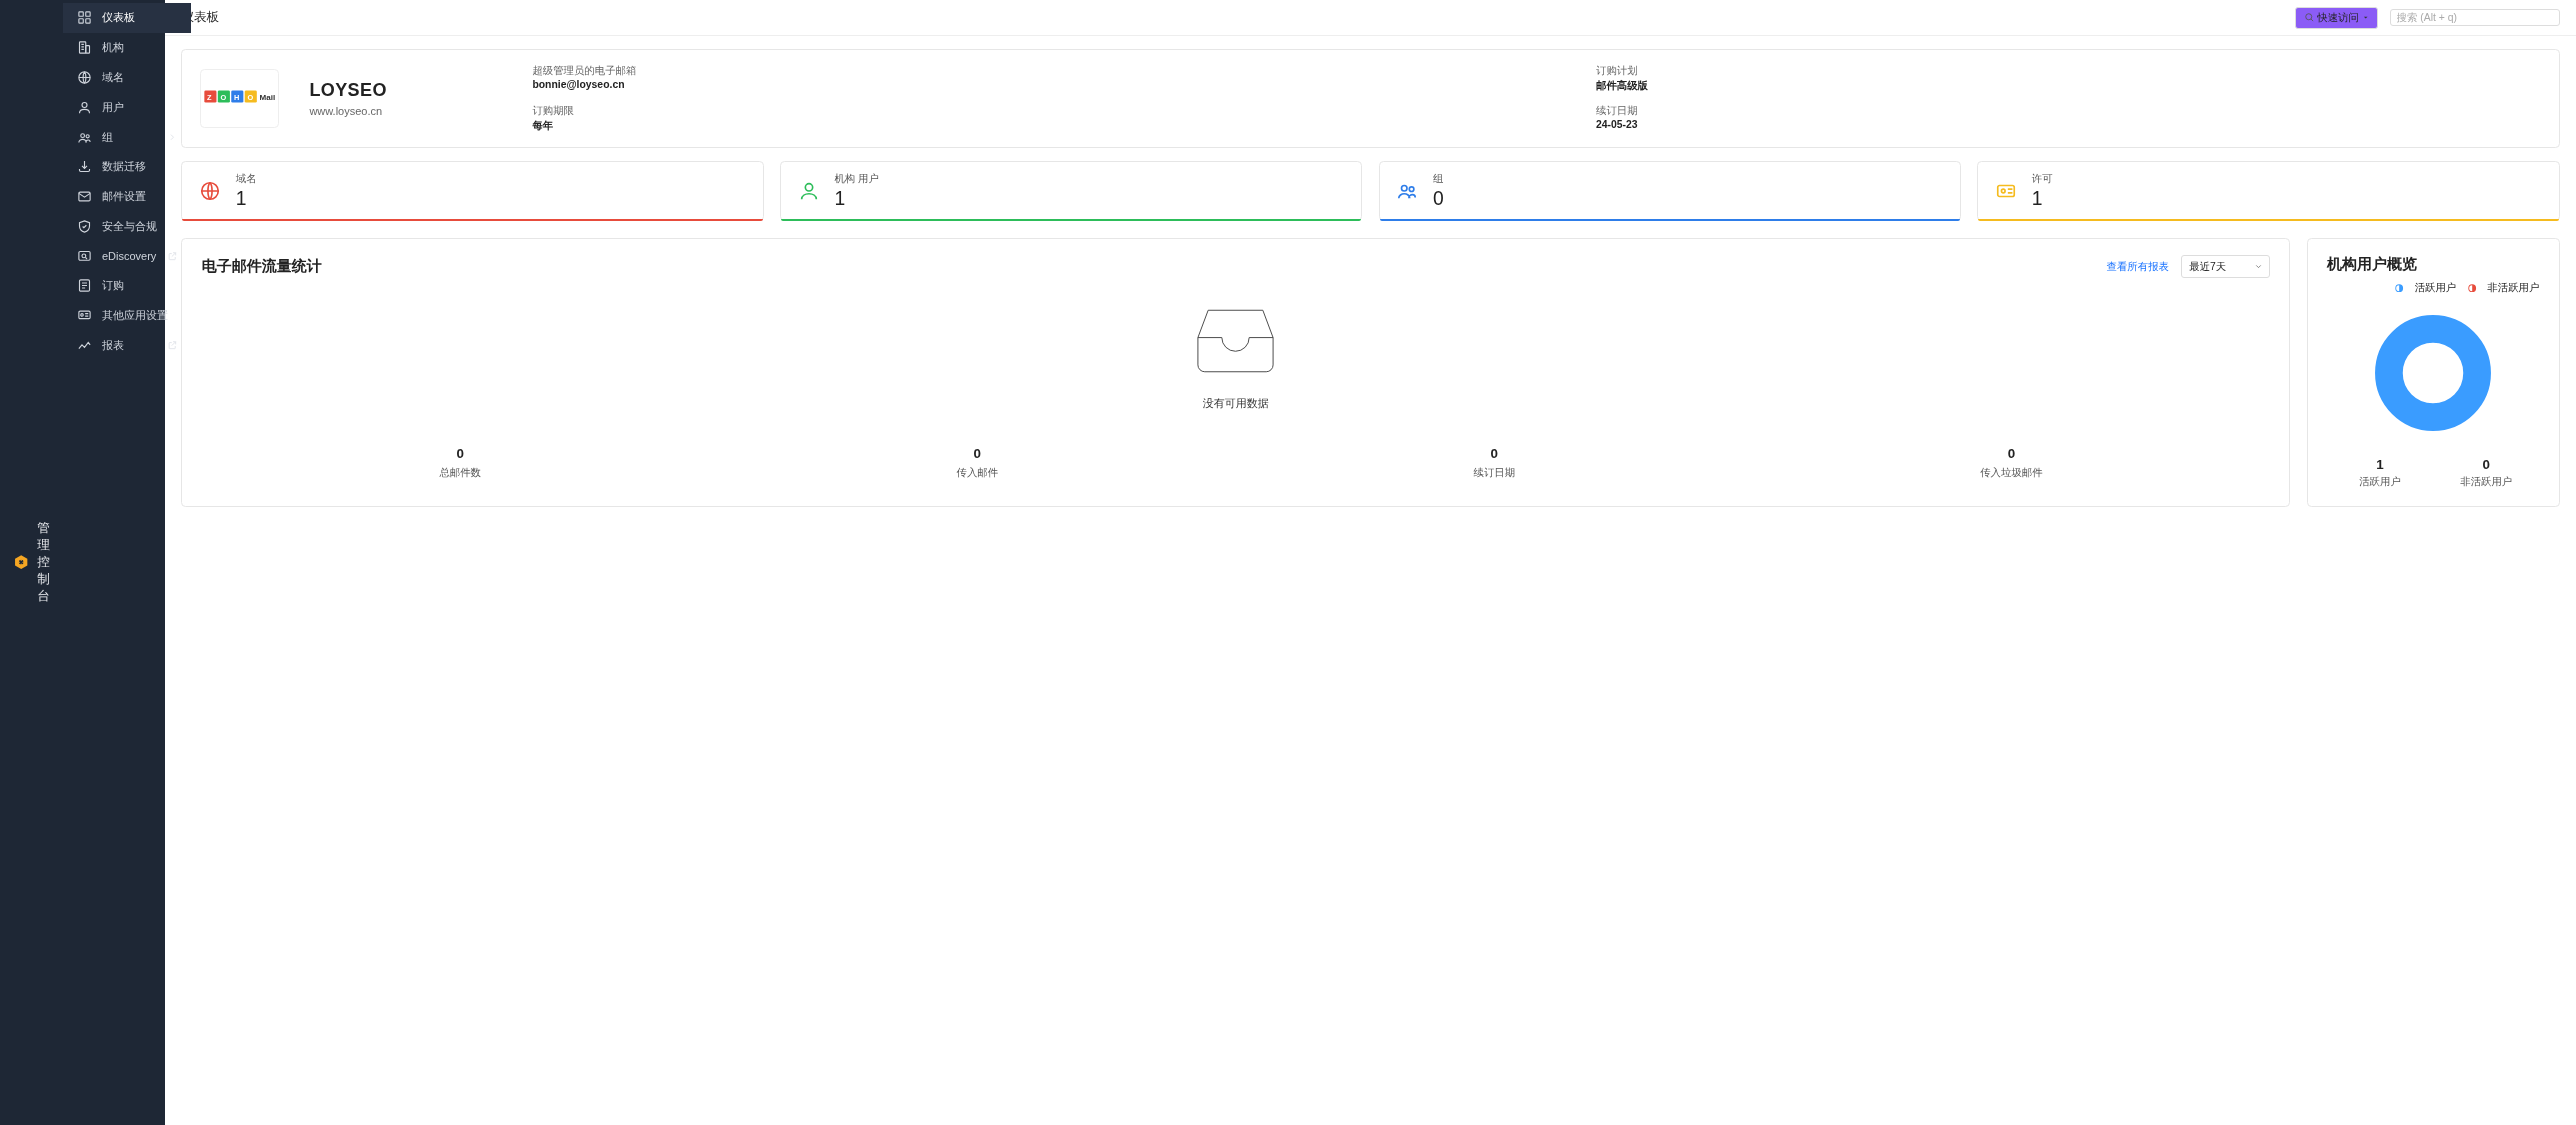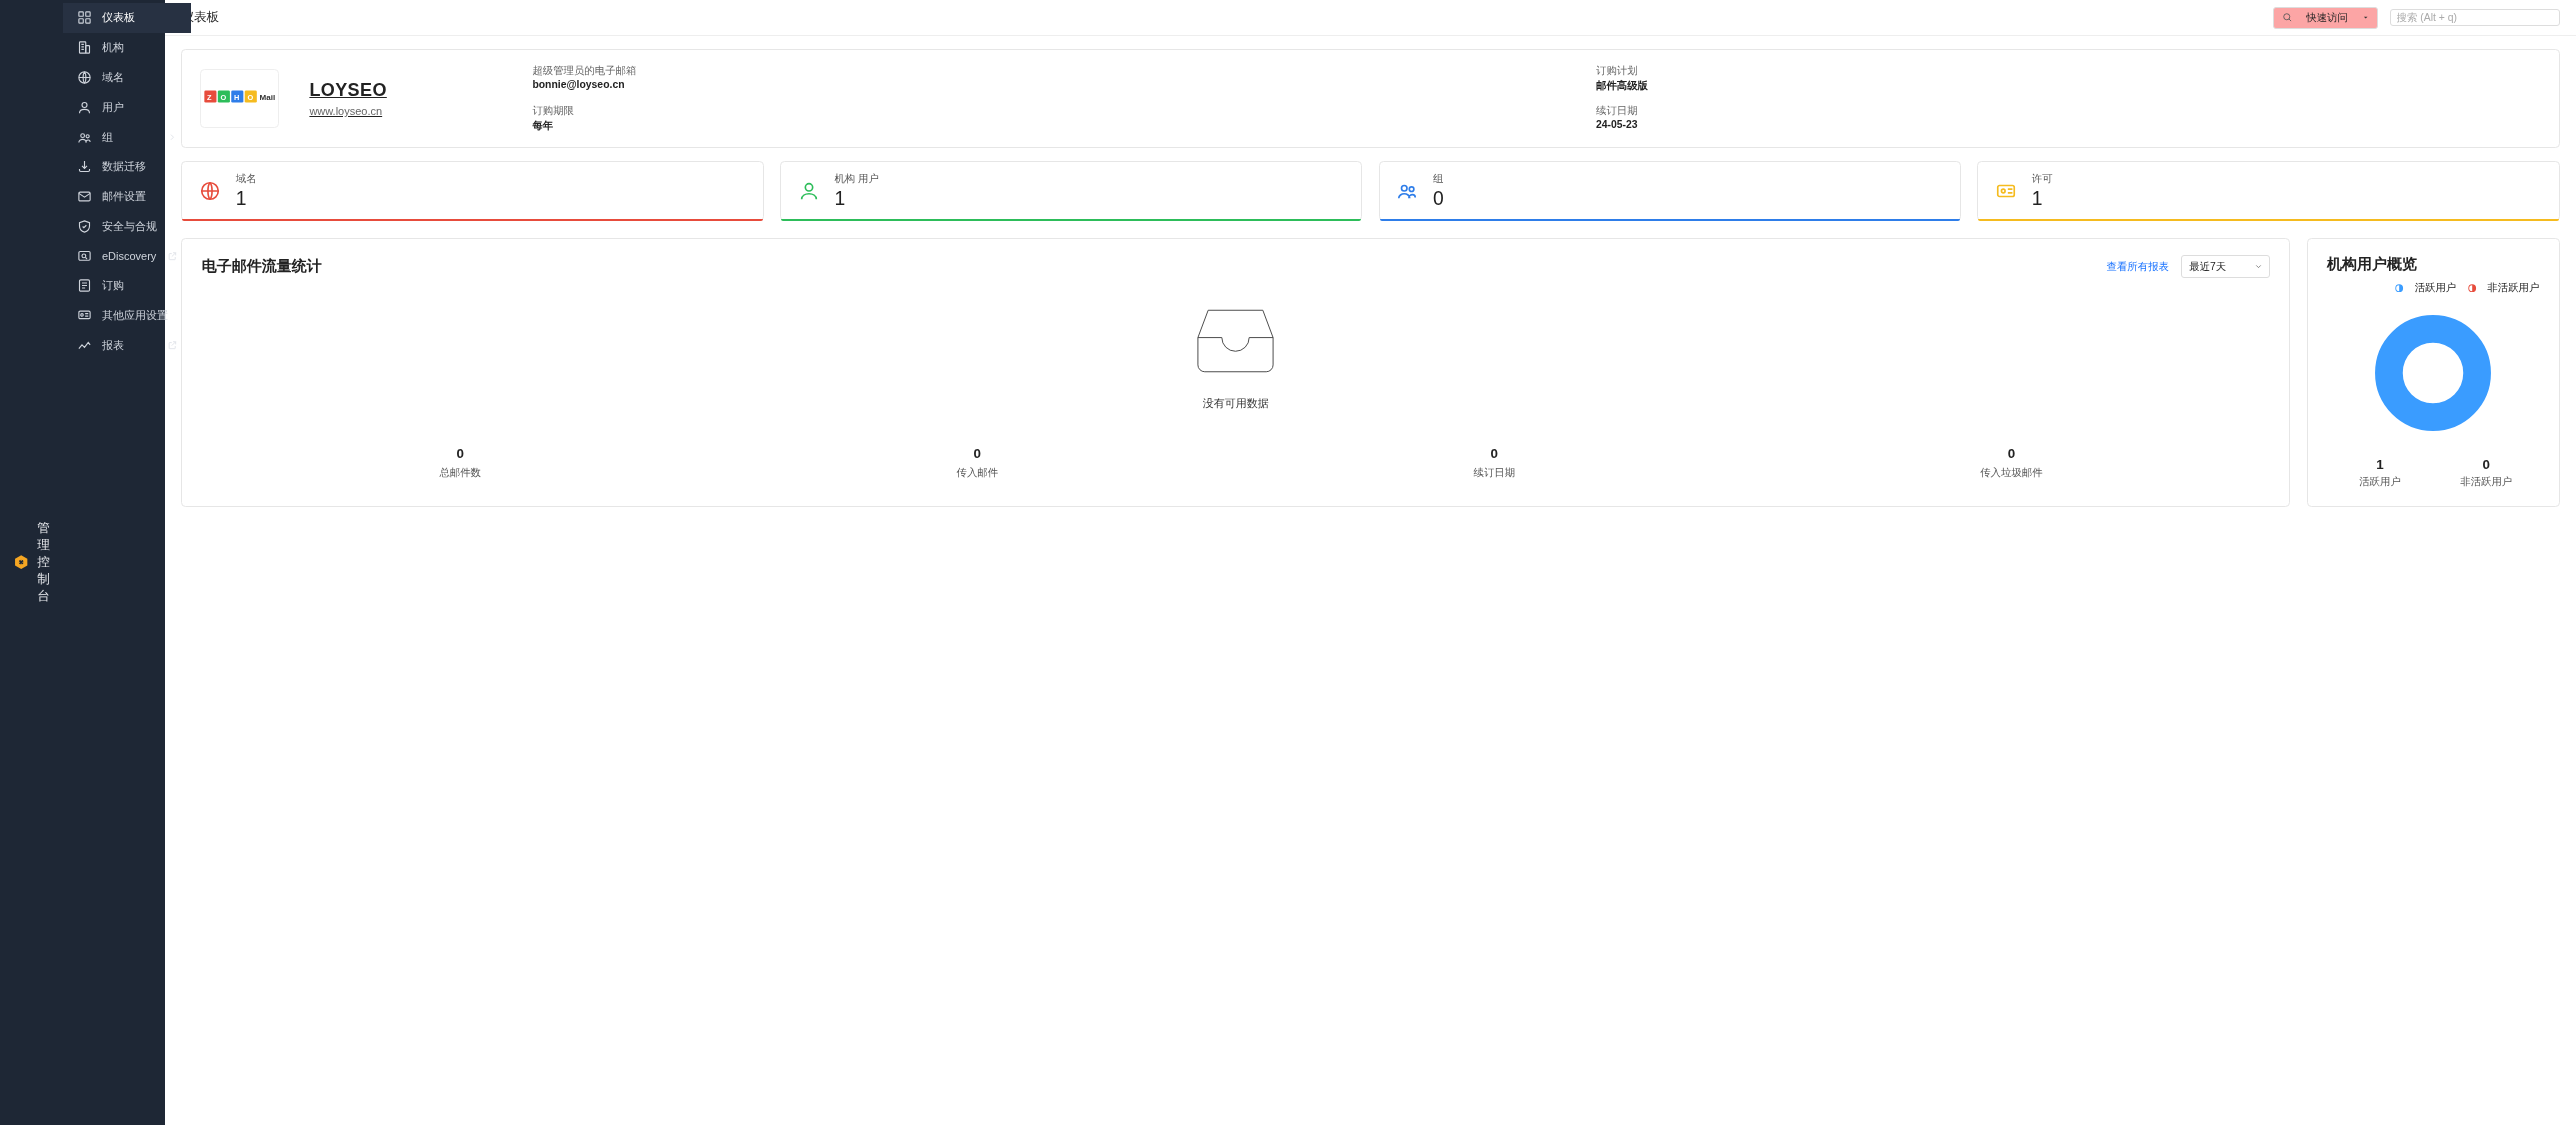--- a/index.html
+++ b/index.html
@@ -15,32 +15,32 @@
   .nav-item.active { background: #273142; color: #fff; }
   .nav-item .nav-icon { width: 15px; height: 15px; flex-shrink: 0; display: inline-flex; align-items: center; justify-content: center; }
   .nav-item .chevron,
   .nav-item .ext-icon { margin-left: auto; width: 10.4px; height: 10.4px; opacity: .7; }
 
   
   .main { flex: 1; display: flex; flex-direction: column; min-width: 0; background: #fff; }
   .topbar { display: flex; align-items: center; height: 36px; padding: 0 16.4px; border-bottom: 0.7px solid #eee; gap: 12px; }
   .topbar-title { font-size: 12.6px; font-weight: 500; }
   .topbar-spacer { flex: 1; }
-  .quick-access { display: flex; align-items: center; gap: 14px; font-size: 10.4px; border: 0.7px solid #ddd; border-radius: 3px; padding: 3px 7.4px; cursor: pointer; background: #fca5a5; }
+  .quick-access { display: flex; align-items: center; gap: 3px; font-size: 10.4px; border: 0.7px solid #ddd; border-radius: 3px; padding: 3px 7.4px; cursor: pointer; background: #8b5cf6; }
   .search-box { display: flex; align-items: center; border: 0.7px solid #ddd; border-radius: 3px; padding: 2.2px 6px; gap: 4.5px; width: 170px; }
   .search-box input { border: none; outline: none; font-size: 10.4px; width: 100%; color: #333; background: transparent; }
   .search-box input::placeholder { color: #aaa; }
 
   
   .content { flex: 1; overflow: auto; padding: 13.4px 16.4px; background: #fff; }
 
   
   .org-card { border: 0.7px solid #e6e6e6; border-radius: 4.5px; padding: 13.4px 18px; display: flex; gap: 30px; align-items: center; }
   .org-logo { width: 79px; height: 59px; border: 0.7px solid #eee; border-radius: 4.5px; display: flex; align-items: center; justify-content: center; font-size: 9px; font-weight: 700; }
-  .org-name-block { min-width: 193px; text-decoration: underline; }
+  .org-name-block { min-width: 193px; }
   .org-name { font-size: 18px; font-weight: 700; letter-spacing: 0.4px; }
   .org-domain { color: #666; font-size: 11px; margin-top: 4.5px; }
   .org-meta-grid { display: grid; grid-template-columns: repeat(2, minmax(149px, 1fr)); gap: 10.4px 119px; flex: 1; font-size: 10.4px; }
   .meta-label { color: #666; }
   .meta-value { font-weight: 700; margin-top: 1.5px; }
 
   
   .stats-row { display: grid; grid-template-columns: repeat(4, 1fr); gap: 16.4px; margin-top: 13.4px; }
   .stat-tile { border: 0.7px solid #e6e6e6; border-radius: 4.5px; padding: 10.4px 15px; display: flex; align-items: center; gap: 13.4px; position: relative; cursor: pointer; }
   .stat-tile::after { content: ""; position: absolute; left: 0; right: 0; bottom: -0.7px; height: 2.2px; border-radius: 0 0 4.5px 4.5px; }

